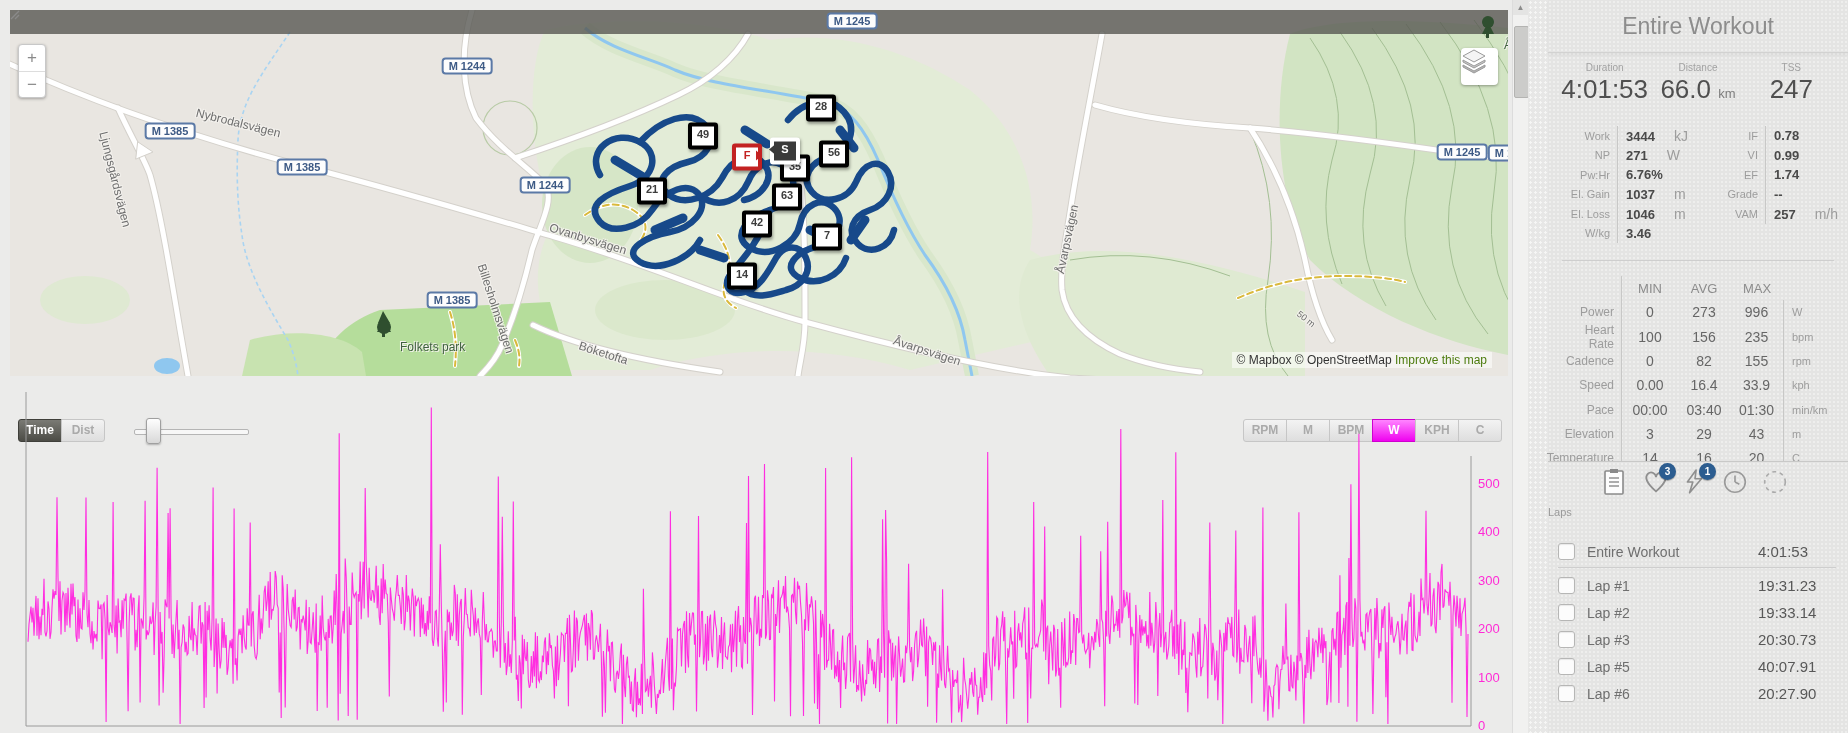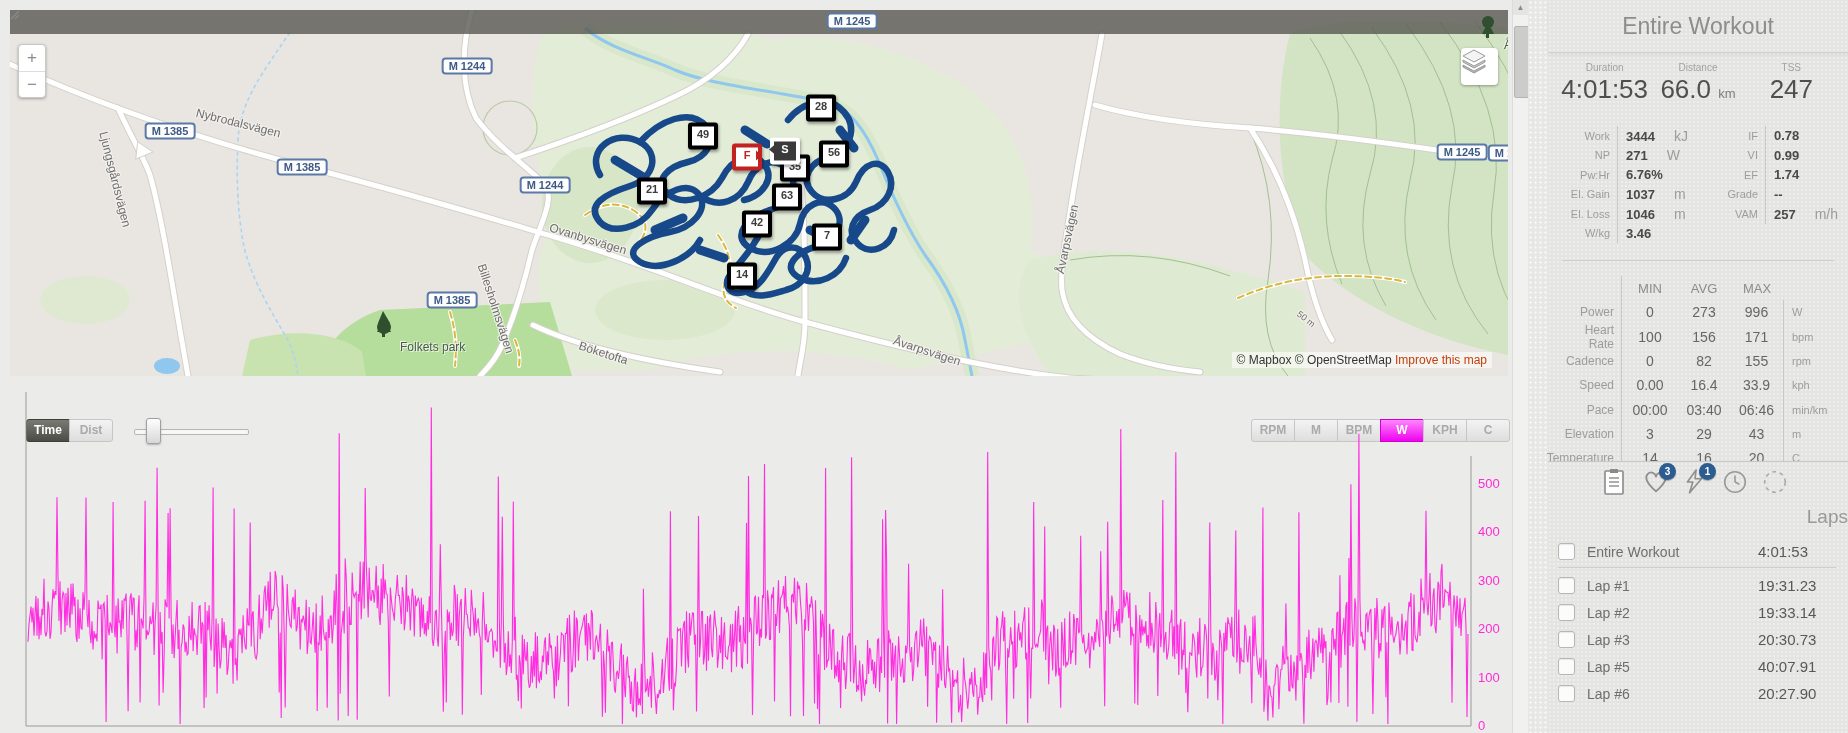--- a/index.html
+++ b/index.html
@@ -35,31 +35,31 @@
   .marker-S{background:#3a3a3a;border-color:#fff;color:#fff;}
   .marker-S::before{content:"";position:absolute;left:-10px;top:3px;border:5px solid transparent;border-right:6px solid #3a3a3a;}
   .zoomctl{position:absolute;left:8px;top:34px;width:26px;height:52px;background:#fff;border:1px solid #c8c8c8;border-radius:4px;box-shadow:0 1px 3px rgba(0,0,0,.3);}
   .zoomctl .zbtn{height:26px;text-align:center;color:#8a8a8a;font-size:17px;line-height:25px;cursor:pointer;}
   .zoomctl .zbtn:first-child{border-bottom:1px solid #ddd;}
   .layersctl{position:absolute;left:1451px;top:38px;width:37px;height:37px;background:#fff;border-radius:4px;box-shadow:0 1px 3px rgba(0,0,0,.35);display:flex;align-items:center;justify-content:center;}
   .attrib{
     position:absolute;right:16px;bottom:8px;background:rgba(255,255,255,.55);
     color:#333;font-size:12px;padding:1px 5px;white-space:nowrap;
   }
-  .attrib a{color:#c2410c;text-decoration:none;}
+  .attrib a{color:#4d7c0f;text-decoration:none;}
   .mapcorner{position:absolute;right:3px;bottom:1px;}
   
   .seg{position:absolute;height:21px;display:flex;}
   .segbtn{
     min-width:42px;height:21px;line-height:21px;text-align:center;
     font-size:12px;font-weight:bold;color:#aaa;
     background:linear-gradient(#f3f3f3,#dedede);
     border:1px solid #c6c6c6;margin-left:-1px;cursor:pointer;
   }
-  .segbtn:first-child{margin-left:8px;border-radius:3px 0 0 3px;}
+  .segbtn:first-child{margin-left:0;border-radius:3px 0 0 3px;}
   .segbtn:last-child{border-radius:0 3px 3px 0;}
   .segbtn.dark-active{background:linear-gradient(#7a7a74,#4c4c46);color:#fff;border-color:#3f3f3a;}
   .segbtn.pink-active{background:linear-gradient(#ff85ff,#ef02ef);color:#fff;border-color:#cf00cf;}
   .slider-track{position:absolute;left:134px;top:429px;width:113px;height:4px;background:#f7f7f7;border:1px solid #b5b5b5;border-radius:2px;}
   .slider-handle{position:absolute;left:146px;top:418px;width:13px;height:24px;background:linear-gradient(#fefefe,#d8d8d8);border:1px solid #9f9f9f;border-radius:3px;box-shadow:0 1px 2px rgba(0,0,0,.25);cursor:pointer;}
   
   .vscroll{position:absolute;left:1512px;top:0;width:15px;height:733px;background:#f1f1f0;border-left:1px solid #dcdcdc;}
   .vscroll .arrow{height:15px;background:#e4e4e3;color:#8b8b8b;font-size:8px;text-align:center;line-height:15px;cursor:pointer;}
   .vscroll .thumb{position:absolute;left:1px;top:26px;width:13px;height:70px;background:#ccccca;border:1px solid #b4b4b2;border-radius:2px;cursor:pointer;}
   .gutter{position:absolute;left:1528px;top:0;width:20px;height:733px;
@@ -100,21 +100,21 @@
     background-image:radial-gradient(#eeeeed .8px,transparent 1px);background-size:4px 4px;
     border-top:1px solid #c9c9c8;
   }
   .icons-row{position:absolute;top:6px;left:54px;height:34px;display:flex;gap:12px;}
   .icn{position:relative;width:28px;height:30px;cursor:pointer;}
   .badge{
     position:absolute;top:-5px;right:-6px;width:17px;height:17px;border-radius:50%;
     background:#2c5d90;color:#fff;font-size:10px;font-weight:bold;text-align:center;line-height:17px;
     box-shadow:0 1px 1px rgba(0,0,0,.3);
   }
-  .laps-head{position:absolute;top:44px;left:0;right:0;text-align:right;font-size:19px;color:#9a9a9a;}
+  .laps-head{position:absolute;top:44px;left:0;right:0;text-align:left;font-size:11px;color:#9a9a9a;}
   .laps-list{position:absolute;top:74px;left:10px;right:12px;}
   .lap-row{display:flex;align-items:center;height:27px;cursor:pointer;}
   .lap-row.first{height:31px;border-bottom:1px solid #cecece;margin-bottom:4px;}
   .cbx{width:15px;height:15px;background:#fcfcfc;border:1px solid #b6b6b5;border-radius:3px;margin-right:12px;flex:none;box-shadow:inset 0 1px 1px rgba(0,0,0,.08);}
   .lap-name{font-size:14px;color:#6f6f6f;flex:1;}
   .lap-time{font-size:15px;color:#585858;width:78px;text-align:left;}
   .chart-ticks text{fill:#ff2ad6;font-size:13px;font-family:"Liberation Sans",sans-serif;}
 </style>
 </head>
 <body>
@@ -366,36 +366,36 @@
       <div class="s-hdr">MAX</div>
       <div class="s-unit"></div>
       <div class="s-lbl">Power</div>
       <div class="s-val">0</div>
       <div class="s-val">273</div>
       <div class="s-val s-max">996</div>
       <div class="s-unit">W</div>
       <div class="s-lbl">Heart Rate</div>
       <div class="s-val">100</div>
       <div class="s-val">156</div>
-      <div class="s-val s-max">171</div>
+      <div class="s-val s-max">235</div>
       <div class="s-unit">bpm</div>
       <div class="s-lbl">Cadence</div>
       <div class="s-val">0</div>
       <div class="s-val">82</div>
       <div class="s-val s-max">155</div>
       <div class="s-unit">rpm</div>
       <div class="s-lbl">Speed</div>
       <div class="s-val">0.00</div>
       <div class="s-val">16.4</div>
       <div class="s-val s-max">33.9</div>
       <div class="s-unit">kph</div>
       <div class="s-lbl">Pace</div>
       <div class="s-val">00:00</div>
       <div class="s-val">03:40</div>
-      <div class="s-val s-max">06:46</div>
+      <div class="s-val s-max">01:30</div>
       <div class="s-unit">min/km</div>
       <div class="s-lbl">Elevation</div>
       <div class="s-val">3</div>
       <div class="s-val">29</div>
       <div class="s-val s-max">43</div>
       <div class="s-unit">m</div>
       <div class="s-lbl">Temperature</div>
       <div class="s-val">14</div>
       <div class="s-val">16</div>
       <div class="s-val s-max">20</div>

